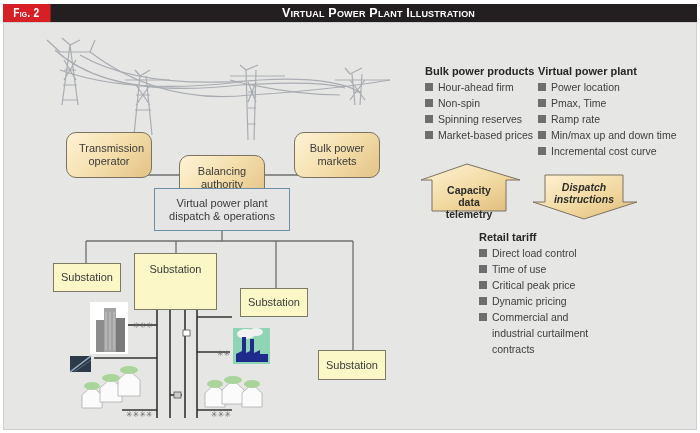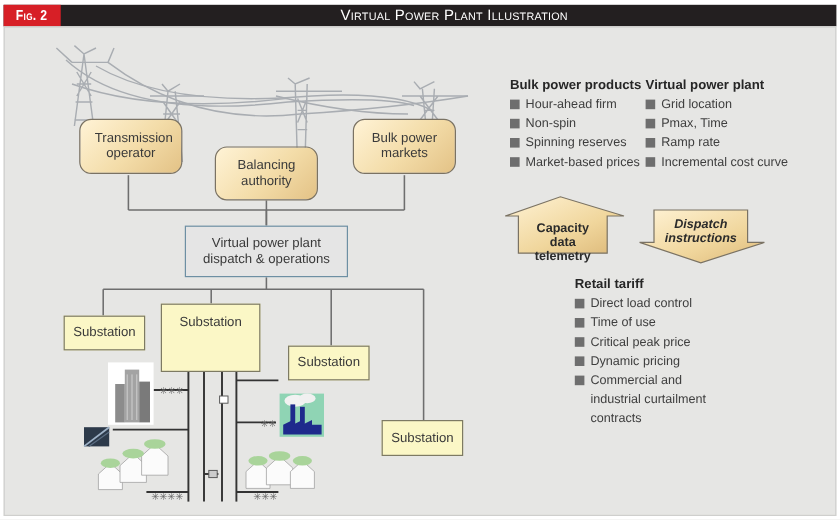--- a/index.html
+++ b/index.html
@@ -1,23 +1,23 @@
 <!DOCTYPE html>
 <html><head>
 <meta charset="utf-8">
 <style>
   html, body { margin: 0; padding: 0; }
   body { width: 700px; height: 433px; background: #ffffff; position: relative; overflow: hidden; font-family: "Liberation Sans", sans-serif; }
   .header { position: absolute; left: 3px; top: 4px; width: 694px; height: 18px; background: #231f20; }
   .fig-tag { position: absolute; left: 3px; top: 4px; width: 56px; height: 18px; background: #d71f26; color: #fff; font-family: "Liberation Sans", sans-serif; font-weight: bold; font-size: 12px; line-height: 18px; text-align: left; padding-left: 12px; box-sizing: border-box; letter-spacing: 0.3px; font-variant: small-caps; transform: scaleX(0.85); transform-origin: left; }
-  .title { position: absolute; left: 60px; top: 4px; width: 637px; height: 18px; color: #fff; font-weight: normal; font-size: 12.5px; line-height: 18px; text-align: center; font-variant: small-caps; letter-spacing: 0.2px; }
+  .title { position: absolute; left: 60px; top: 4px; width: 637px; height: 18px; color: #fff; font-weight: bold; font-size: 12.5px; line-height: 18px; text-align: center; font-variant: small-caps; letter-spacing: 0.2px; }
   .panel { position: absolute; left: 3px; top: 22px; width: 692px; height: 406px; background: #e6e6e4; border: 1px solid #cfcfcd; }
   svg.diagram { position: absolute; left: 0; top: 0; width: 700px; height: 433px; }
   .box { position: absolute; box-sizing: border-box; display: flex; align-items: center; justify-content: center; text-align: center; color: #3a3a3a; font-size: 11px; line-height: 13px; font-family: "Liberation Sans", sans-serif; }
-  .tan { background: linear-gradient(135deg, #fff3d6 0%, #f3dca8 55%, #e3c286 100%); border: 1px solid #7a7263; border-radius: 10px; }
+  .tan { background: linear-gradient(135deg, #fff3d6 0%, #f3dca8 55%, #e3c286 100%); border: 1px solid #7a7263; border-radius: 10px; margin-top: 33px; }
   .blue { background: #e5e5e5; border: 1px solid #6d8fa3; }
   .sub { background: #fbf7c6; border: 1px solid #7d7a63; }
   .list { position: absolute; font-size: 10.5px; color: #3e3e3e; line-height: 16px; }
   .list .hd { font-weight: bold; color: #262626; font-size: 11px; }
   .list .it { display: flex; align-items: flex-start; }
   .list .sq { display: inline-block; width: 8px; height: 8px; background: #6e6e6e; margin: 4px 5px 0 0; flex: 0 0 auto; }
   .arrow-label { position: absolute; font-weight: bold; font-size: 10.5px; line-height: 12px; color: #2b2b2b; text-align: center; }
 </style>
 </head>
 <body>
@@ -203,29 +203,33 @@
   <div class="it">
       <span class="sq"></span>
       <span>Market-based prices</span>
     </div>
 </div>
 
 <div class="list" style="left:538px;top:63px;width:150px;">
   <div class="hd">Virtual power plant</div>
   <div class="it">
       <span class="sq"></span>
-      <span>Grid location</span>
+      <span>Power location</span>
     </div>
   <div class="it">
       <span class="sq"></span>
       <span>Pmax, Time</span>
     </div>
   <div class="it">
       <span class="sq"></span>
       <span>Ramp rate</span>
+    </div>
+  <div class="it">
+      <span class="sq"></span>
+      <span>Min/max up and down time</span>
     </div>
   <div class="it">
       <span class="sq"></span>
       <span>Incremental cost curve</span>
     </div>
 </div>
 
 <div class="list" style="left:479px;top:229px;width:150px;">
   <div class="hd">Retail tariff</div>
   <div class="it">

